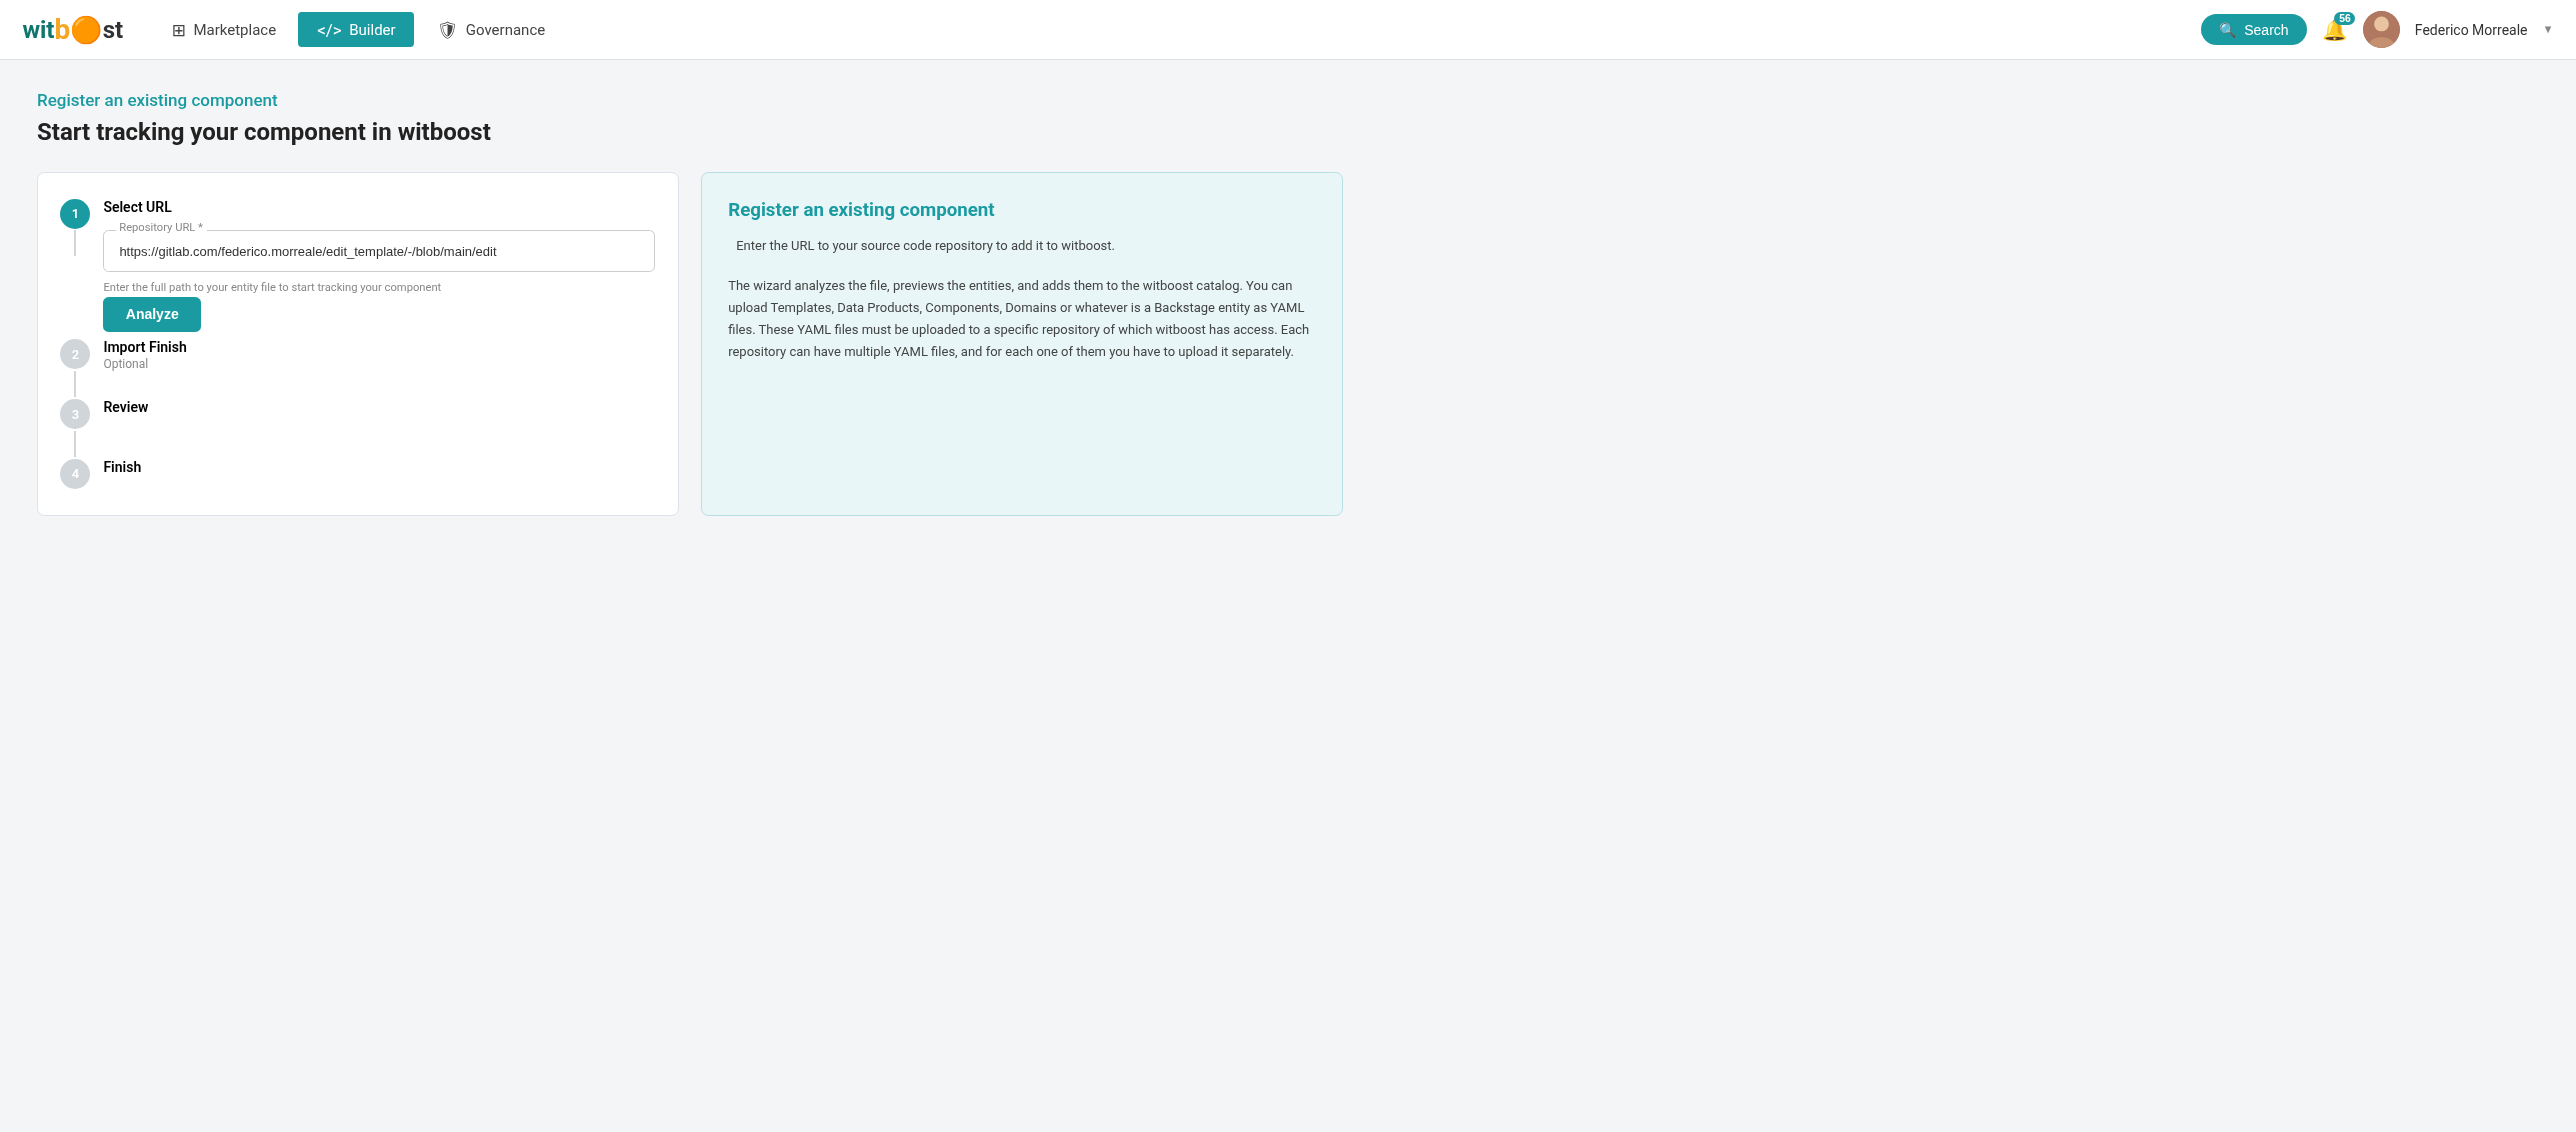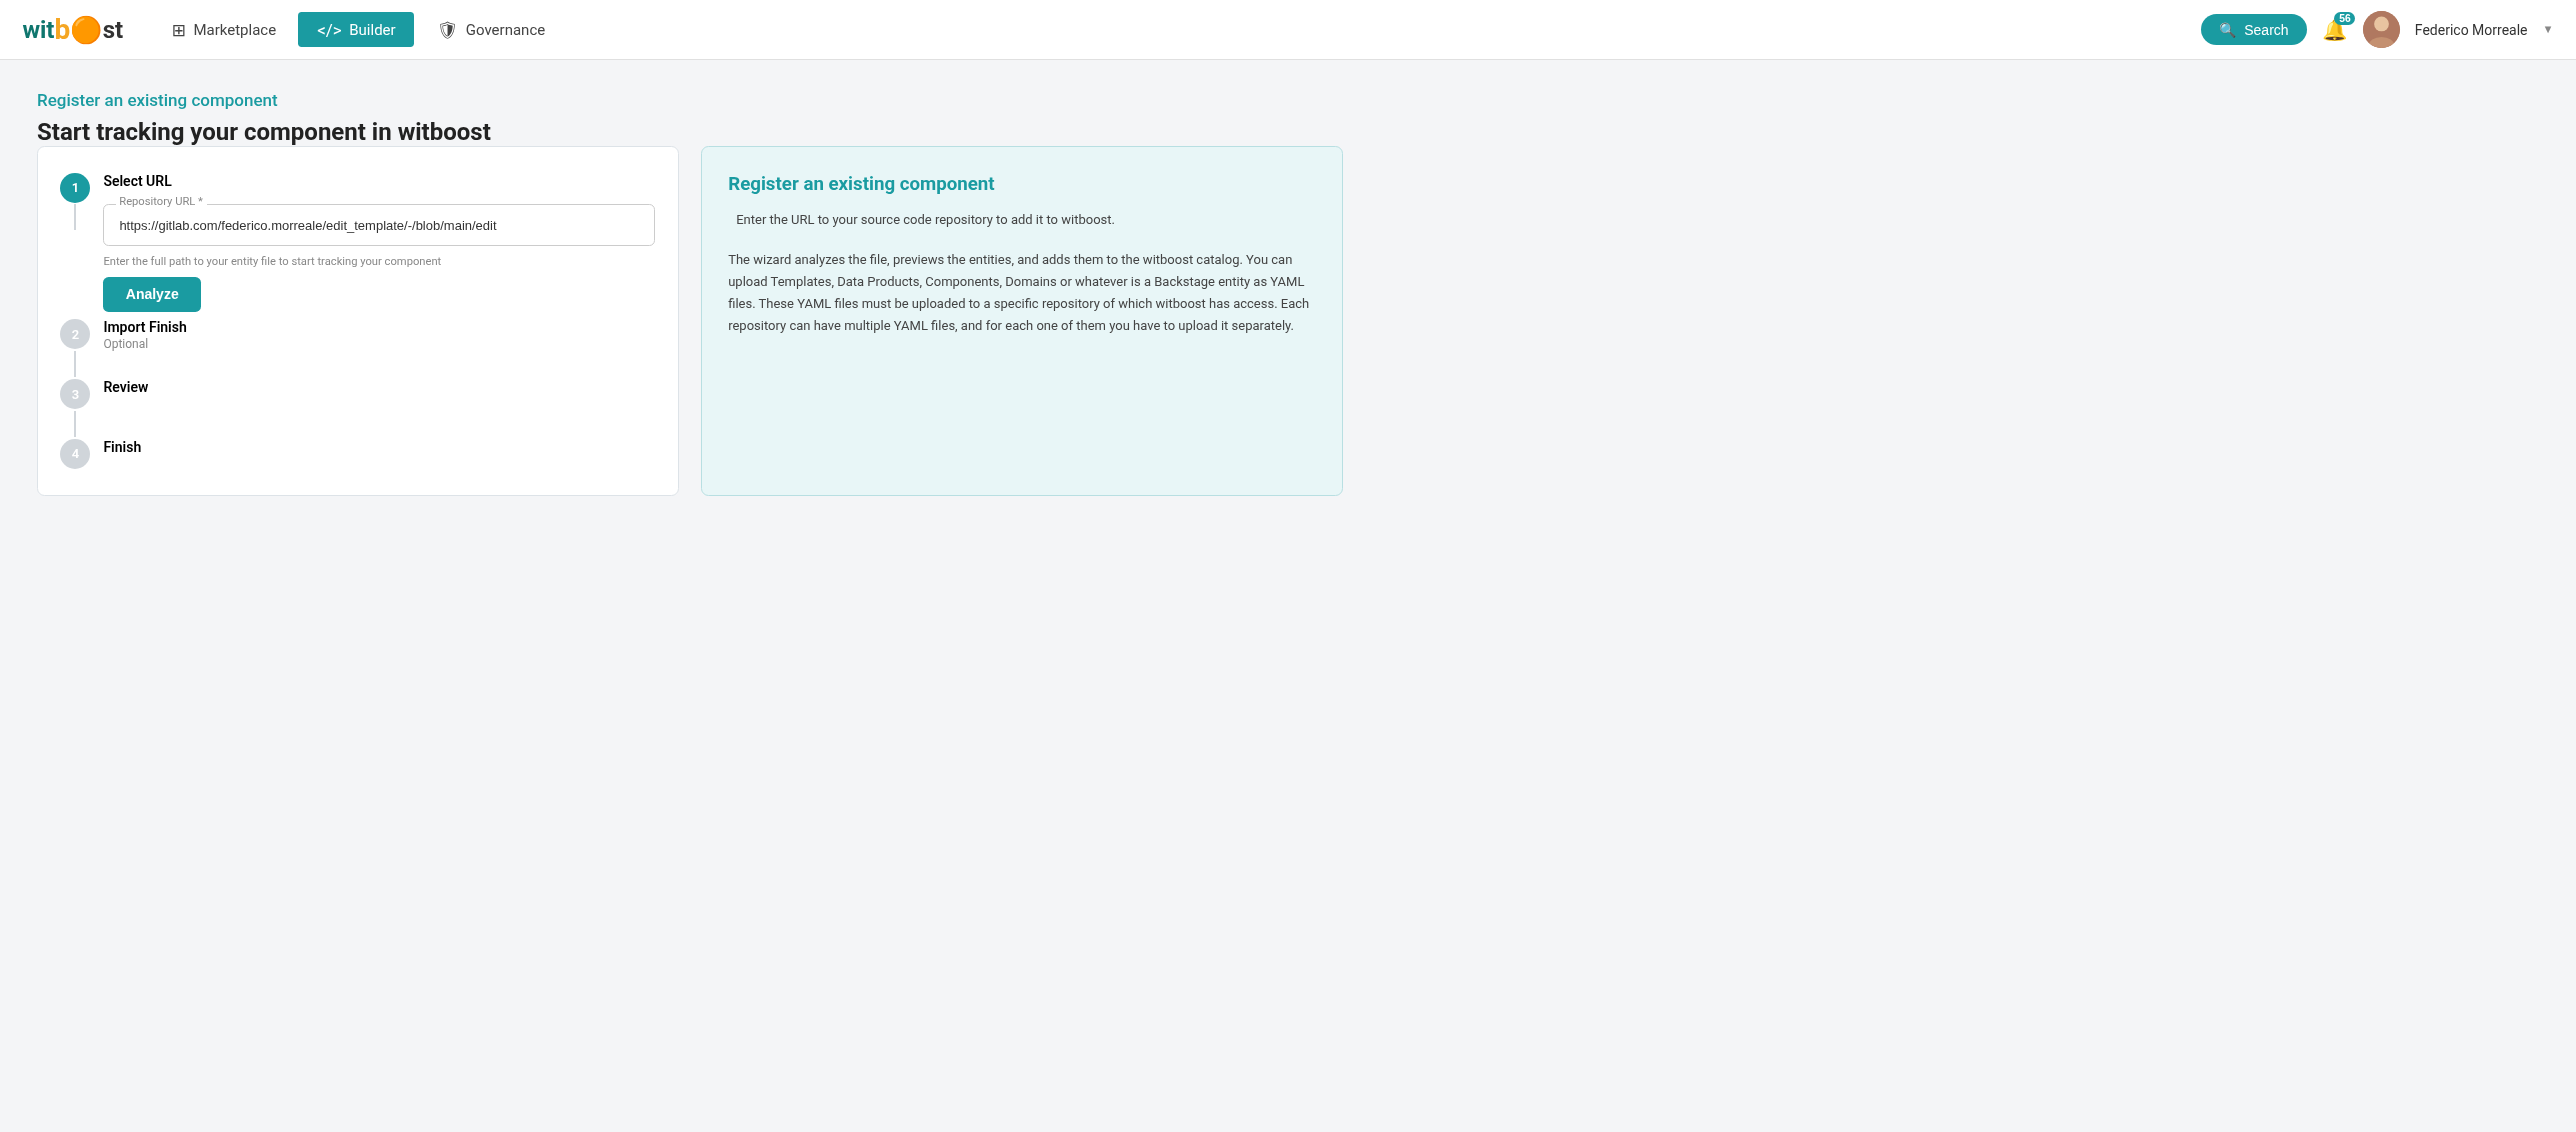--- a/index.html
+++ b/index.html
@@ -79,21 +79,21 @@
       font-weight: bold;
     }
 
     .user-name { font-size: 14px; color: #333; }
     .chevron { font-size: 11.2px; color: #888; }
 
     
     .main-content { padding: 30px 37px; }
 
     .page-breadcrumb { font-size: 17px; color: #1a9ba1; font-weight: 500; margin-bottom: 7.5px; }
-    .page-title { font-size: 24px; font-weight: 700; color: #222; }
+    .page-title { font-size: 24px; font-weight: 700; color: #222; margin-bottom: 26px; }
 
     .content-grid { display: grid; grid-template-columns: 1fr 1fr; gap: 22.4px; max-width: 1306px; }
 
     
     .wizard-panel {
       background: #fff;
       border: 0.9px solid #dde3e8;
       border-radius: 7.5px;
       padding: 26px 22.4px;
     }
@@ -129,21 +129,21 @@
       color: #888;
     }
     .url-input {
       border: none;
       outline: none;
       width: 100%;
       font-size: 13px;
       color: #333;
       background: transparent;
     }
-    .url-hint { font-size: 11.2px; color: #888; margin-bottom: 9px; }
+    .url-hint { font-size: 11.2px; color: #888; margin-bottom: 3px; }
 
     .analyze-btn {
       background: #1a9ba1;
       color: #fff;
       border: none;
       border-radius: 5.6px;
       padding: 9.3px 22.4px;
       font-size: 14px;
       font-weight: 600;
       cursor: pointer;

